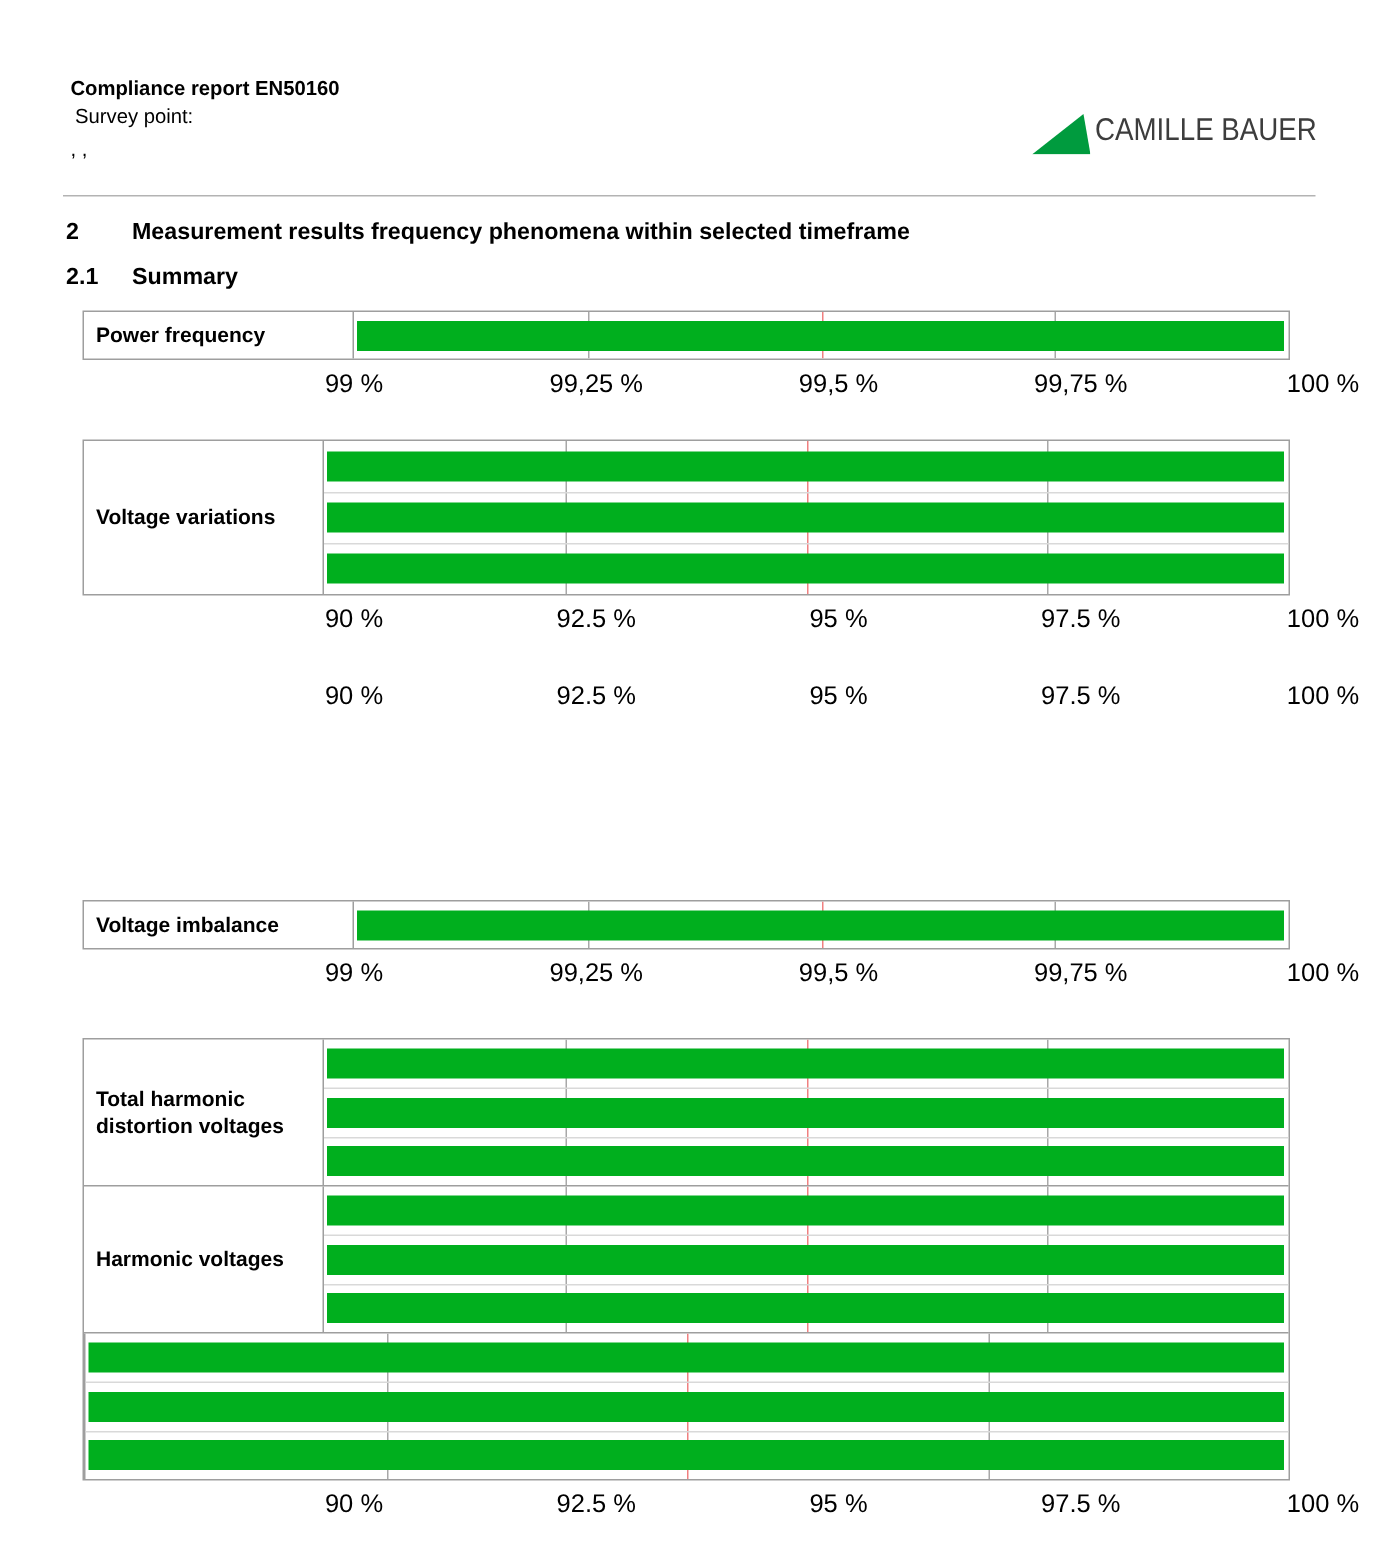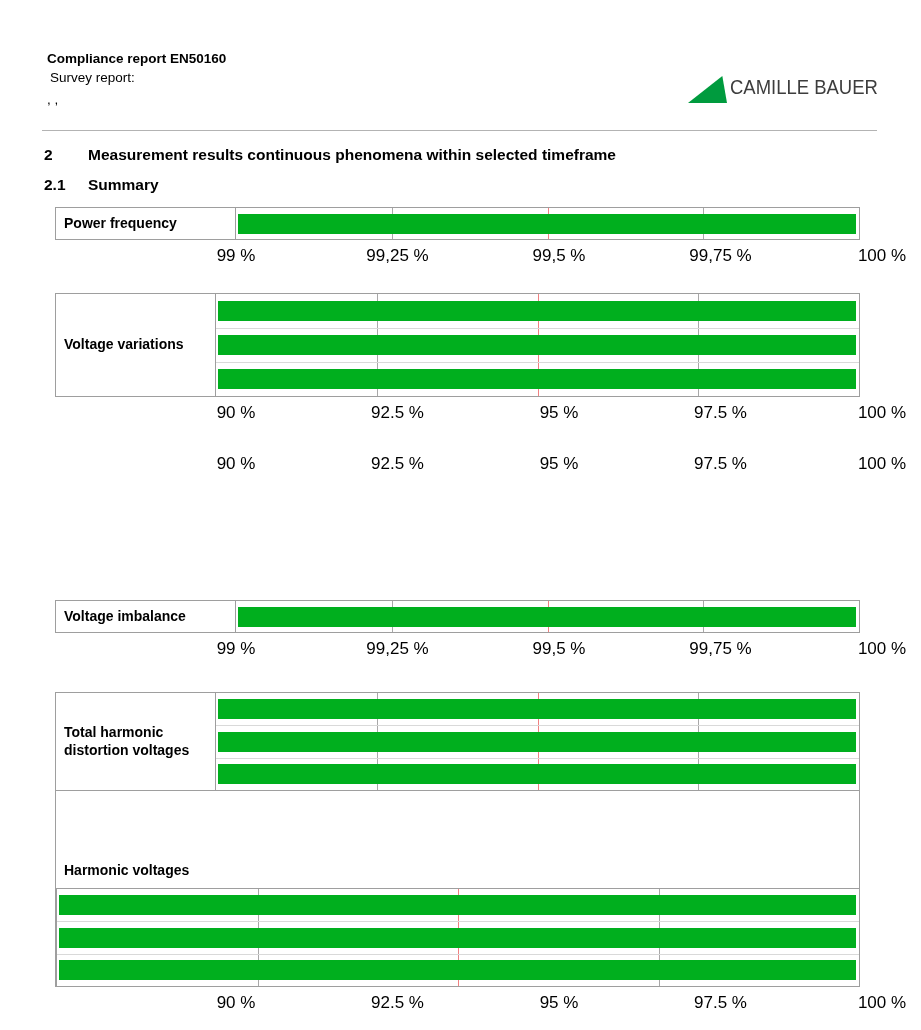--- a/index.html
+++ b/index.html
@@ -31,21 +31,21 @@
   .panel{position:absolute;left:55px;width:805px;}
   .p1{top:207px;} .p2{top:293px;} .p3{top:448px;} .p4{top:600px;} .p5{top:692px;}
   .panel-box{
     position:relative;border:1px solid #9e9e9e;background:#fff;
     box-sizing:border-box;display:flex;
   }
   .p1 .panel-box,.p4 .panel-box{height:33px;gap:20px;}
   .p2 .panel-box,.p3 .panel-box{height:104px;}
   .panel-box.multi{display:block;}
   .group-row{display:flex;height:97px;}
-  .group-row + .group-row{border-top:1px solid #9e9e9e;flex-direction:column;}
+  .group-row + .group-row{border-top:1px solid #9e9e9e;}
   .label-cell{
     flex:0 0 159px;width:159px;box-sizing:border-box;
     display:flex;align-items:center;padding-left:8px;padding-right:4px;
     font-size:14px;font-weight:bold;line-height:1.25;
   }
   .plot{position:relative;flex:1;border-left:1px solid #9e9e9e;overflow:hidden;}
   .vline{position:absolute;top:0;bottom:0;width:1px;background:#a8a8a8;z-index:1;}
   .vline.limit{background:#F08080;}
   .hline{position:absolute;left:0;right:0;height:1px;background:#d9d9d9;z-index:1;}
   .bar{position:absolute;left:2px;right:3px;height:20px;z-index:2;}
@@ -54,33 +54,33 @@
     position:absolute;top:2px;transform:translateX(-50%);
     font-size:17px;white-space:nowrap;margin-left:22px;
   }
 </style>
 </head>
 <body>
 
 <div class="page">
 
   <div class="report-title">Compliance report EN50160</div>
-  <div class="survey-label">Survey report:</div>
+  <div class="survey-label">Survey point:</div>
   <div class="survey-value">, ,</div>
 
   <div class="logo">
     <div class="logo-triangle"></div>
     <div class="logo-text">CAMILLE BAUER</div>
   </div>
 
   <div class="header-rule"></div>
 
   <div class="h2">
     <span class="h-num">2</span>
-    <span class="h-text">Measurement results continuous phenomena within selected timeframe</span>
+    <span class="h-text">Measurement results frequency phenomena within selected timeframe</span>
   </div>
   <div class="h21">
     <span class="h-num">2.1</span>
     <span class="h-text">Summary</span>
   </div>
 
   <section class="panel p1">
     <div class="panel-box">
       <div class="label-cell">
         <span>Power frequency</span>

